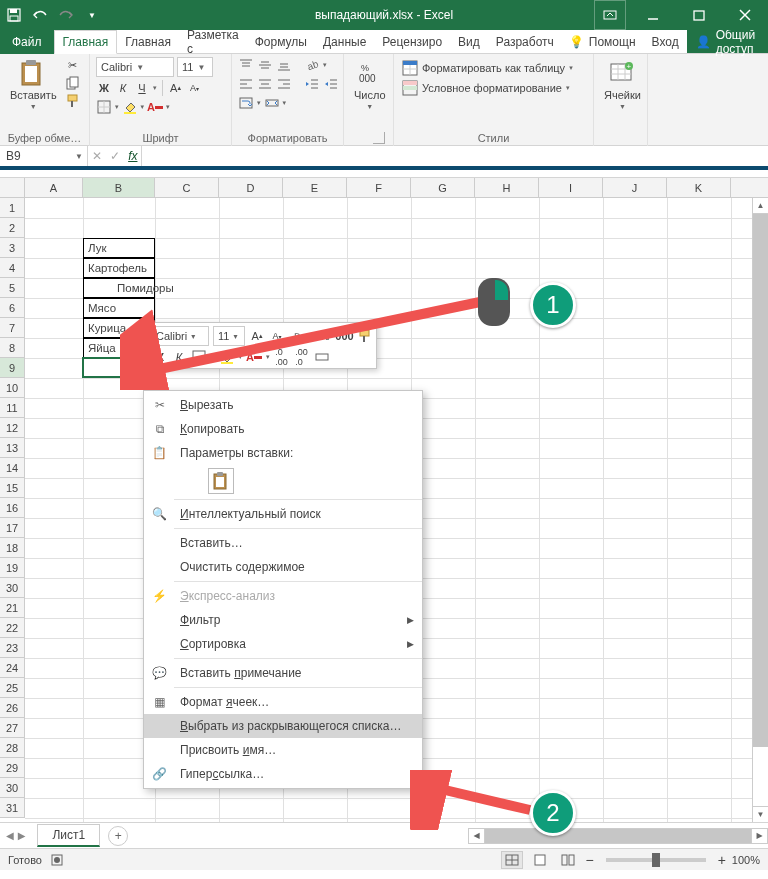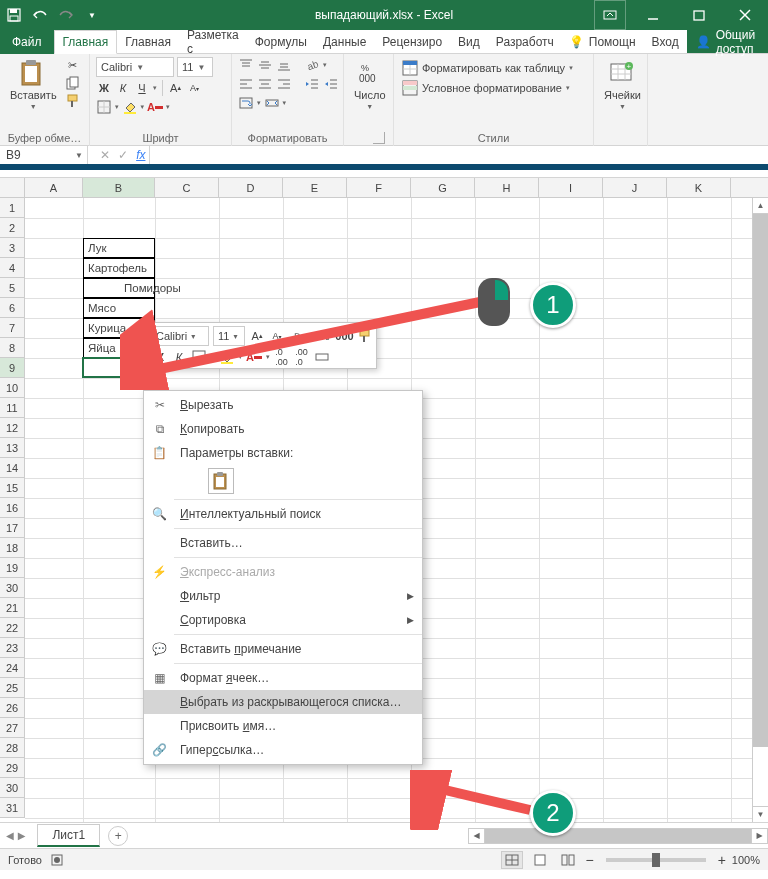--- a/index.html
+++ b/index.html
@@ -31,21 +31,21 @@
 .bigbtn .bic { width: 28px; height: 28px; display:flex; align-items:center; justify-content:center; }
 .stack { display: flex; flex-direction: column; gap: 2px; }
 .row { display: flex; gap: 3px; align-items: center; }
 .combo { border: 1px solid #ccc; background: #fff; height: 20px; display: flex; align-items: center; padding: 0 4px; font-size: 11px; }
 .combo .dd { margin-left: 4px; font-size: 8px; color: #666; }
 .ic16 { width: 16px; height: 16px; display: inline-flex; align-items: center; justify-content: center; font-size: 11px; }
 .sbtn { display:flex; align-items:center; gap:4px; font-size:11px; padding:1px 2px;}
 .styles-body { display:flex; flex-direction:column; gap:2px; padding-top:2px;}
 
 
-.fxbar { height: 24px; border-bottom: 6px solid #0c4a6e; display: flex; align-items: stretch; gap: 8px; }
+.fxbar { height: 24px; border-bottom: 4px solid #0c4a6e; display: flex; align-items: stretch; }
 .namebox { width: 88px; border-right: 1px solid #d4d4d4; display: flex; align-items: center; padding: 0 6px; position:relative;}
 .namebox .dd { position:absolute; right:4px; font-size:8px; color:#666;}
 .fx-buttons { display: flex; align-items: center; border-right: 1px solid #d4d4d4; padding: 0 4px; gap: 8px; color:#aaa; }
 .fx-input { flex: 1; padding: 0 6px; display:flex; align-items:center; }
 
 
 .grid-area { position: relative; display: flex; height: 644px; }
 .corner { width: 25px; height: 20px; background: #f3f3f3; border-right: 1px solid #ccc; border-bottom: 1px solid #ccc; }
 .colheads { display: flex; height: 20px; background: #f3f3f3; border-bottom: 1px solid #ccc; }
 .colhead { border-right: 1px solid #ccc; display: flex; align-items: center; justify-content: center; font-size: 11px; color: #444; }
@@ -430,21 +430,21 @@
 </div>
 
 <div class="fxbar">
   <div class="namebox">
       <span>B9</span>
       <span class="dd">▼</span>
     </div>
   <div class="fx-buttons">
     <span>✕</span>
     <span>✓</span>
-    <span style="font-style:italic;color:#3b82f6;text-decoration:underline;">fx</span>
+    <span style="font-style:italic;color:#14532d;text-decoration:underline;">fx</span>
   </div>
   <div class="fx-input"></div>
 </div>
 
 <div style="height:8px;border-bottom:1px solid #d4d4d4;"></div>
 
 <div class="grid-area" id="grid-area">
 
 <div style="display: flex; position: absolute; left: 0px; top: 0px; right: 0px;">
       <div class="corner"></div>
@@ -542,21 +542,21 @@
       </div>
       <div class="cell-border" style="left: 58px; top: 40px; width: 72px; height: 20px;"></div>
       <div class="cell-border" style="left: 58px; top: 60px; width: 72px; height: 20px;"></div>
       <div class="cell-border" style="left: 58px; top: 80px; width: 72px; height: 20px;"></div>
       <div class="cell-border" style="left: 58px; top: 100px; width: 72px; height: 20px;"></div>
       <div class="cell-border" style="left: 58px; top: 120px; width: 72px; height: 20px;"></div>
       <div class="cell-border" style="left: 58px; top: 140px; width: 72px; height: 20px;"></div>
       <div class="cell-border" style="left: 58px; top: 160px; width: 72px; height: 20px;"></div>
       <div class="cell-text" style="left: 60px; top: 40px; width: 112px;">Лук</div>
       <div class="cell-text" style="left: 60px; top: 60px; width: 112px;">Картофель</div>
-      <div class="cell-text" style="left: 67px; top: 80px; width: 112px; padding-left: 32px;">Помидоры</div>
+      <div class="cell-text" style="left: 60px; top: 80px; width: 112px; padding-left: 32px;">Помидоры</div>
       <div class="cell-text" style="left: 60px; top: 100px; width: 112px;">Мясо</div>
       <div class="cell-text" style="left: 60px; top: 120px; width: 112px;">Курица</div>
       <div class="cell-text" style="left: 60px; top: 140px; width: 112px;">Яйца</div>
       <div class="sel-cell" style="left: 57px; top: 159px; width: 73px; height: 21px;"></div>
       <div class="sel-handle" style="left: 127px; top: 177px;"></div>
     </div>
     <div class="vscroll">
       <div class="btn">▲</div>
       <div class="track">
         <div class="thumb" style="top:0;height:90%;"></div>
@@ -691,20 +691,24 @@
     </div>
     <div class="ctx-sep"></div>
     <div class="ctx-item">
       <span class="ctx-ic">🔍</span>
       <span><u class="af">И</u>нтеллектуальный поиск</span>
     </div>
     <div class="ctx-sep"></div>
     <div class="ctx-item">
       <span class="ctx-ic"></span>
       <span>Вставить…</span>
+    </div>
+    <div class="ctx-item">
+      <span class="ctx-ic"></span>
+      <span>Очистить содержимое</span>
     </div>
     <div class="ctx-sep"></div>
     <div class="ctx-item disabled">
       <span class="ctx-ic">⚡</span>
       <span><u class="af">Э</u>кспресс-анализ</span>
     </div>
     <div class="ctx-item">
       <span class="ctx-ic"></span>
       <span><u class="af">Ф</u>ильтр</span>
       <span class="ctx-arrow">▶</span>

